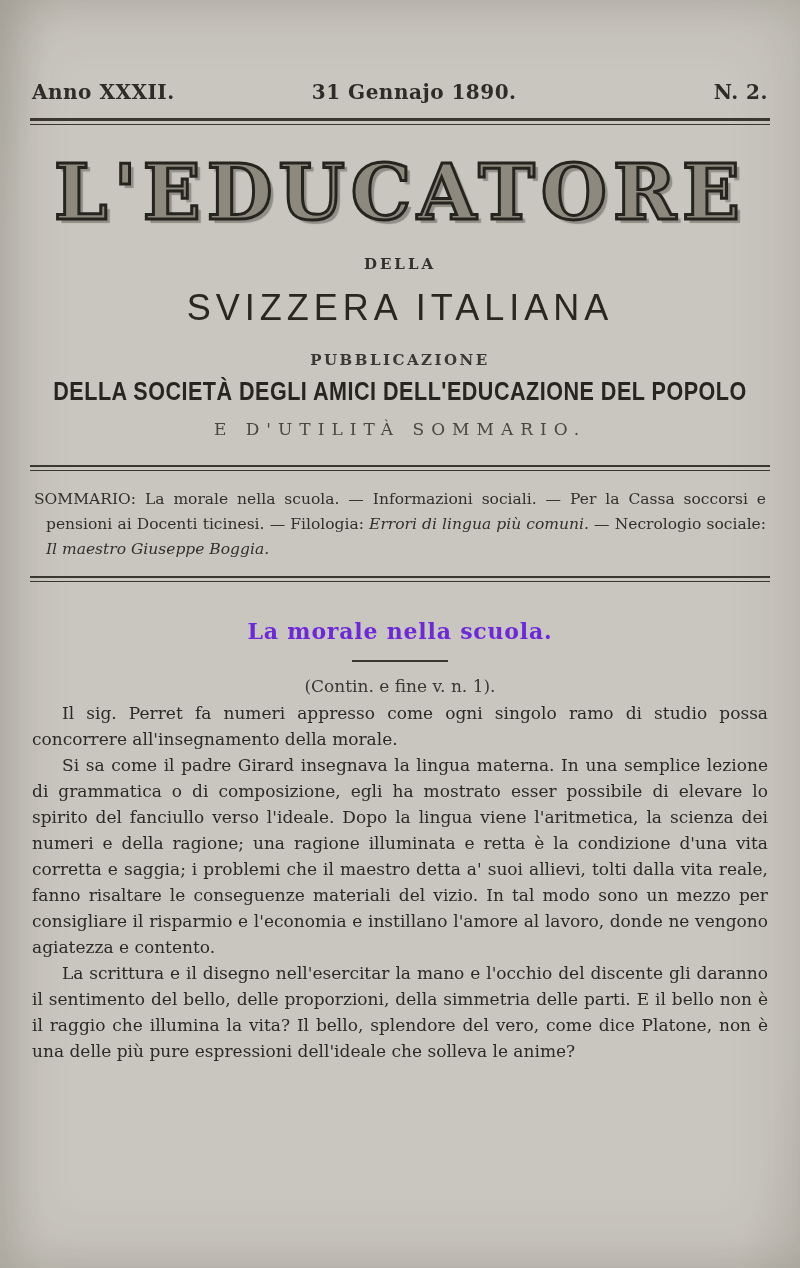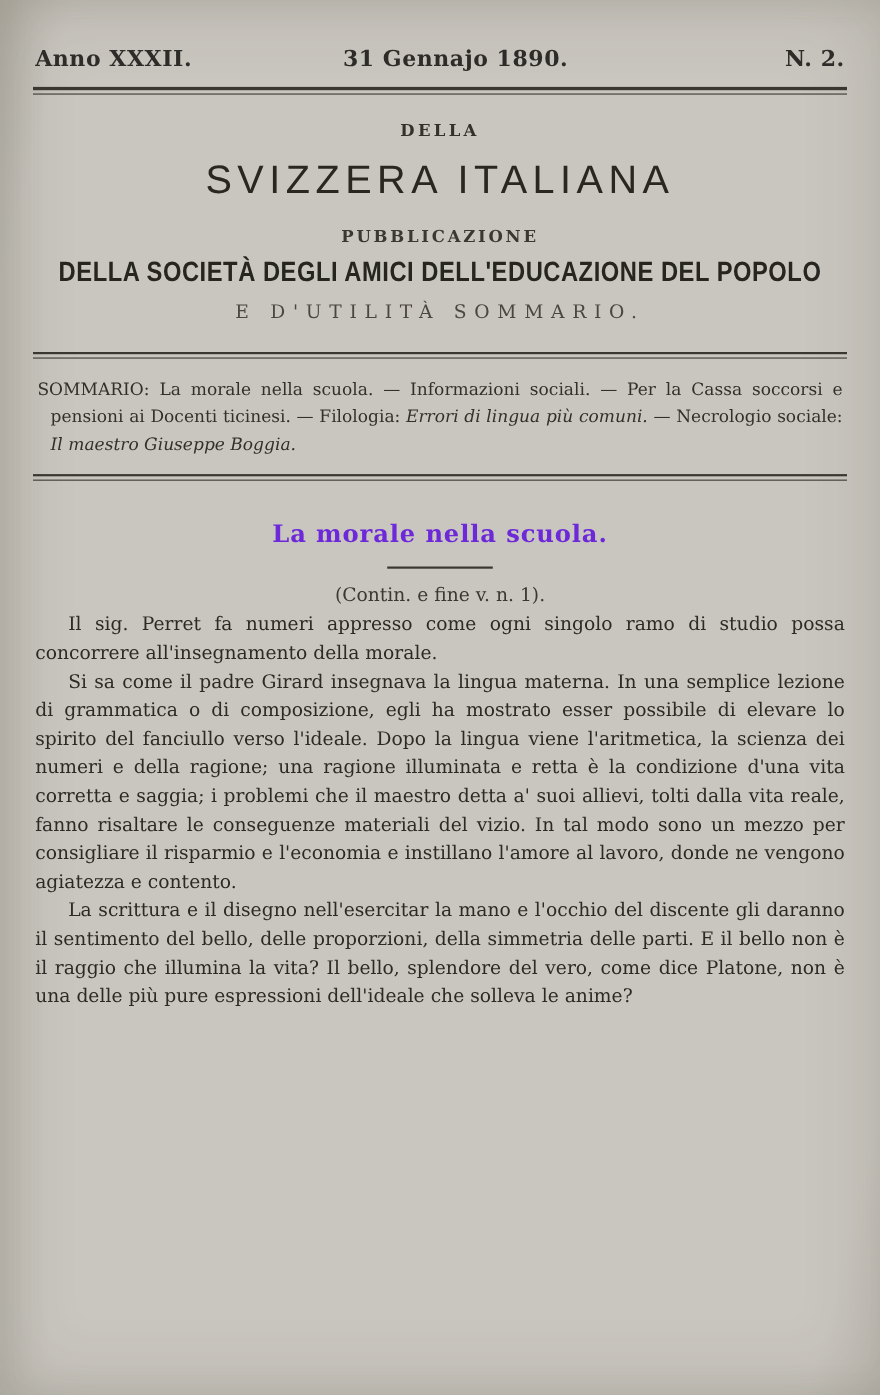--- a/index.html
+++ b/index.html
@@ -8,21 +8,21 @@
     width: 800px;
     height: 1268px;
     background: #c9c6bf;
     background-image: linear-gradient(105deg, rgba(90,85,72,0.10) 0%, rgba(0,0,0,0) 6%, rgba(0,0,0,0) 94%, rgba(90,85,72,0.08) 100%);
     box-shadow: inset 0 0 70px rgba(70,64,52,0.18), inset 18px 0 30px rgba(70,64,52,0.10);
     font-family: "DejaVu Serif", serif;
     color: #2e2c28;
     position: relative;
     overflow: hidden;
   }
-  .page { padding: 41px 30px 0 30px; }
+  .page { padding: 80px 30px 0 30px; }
 
   
   .dateline {
     display: flex;
     justify-content: space-between;
     align-items: baseline;
     font-weight: bold;
     font-size: 20px;
     letter-spacing: 0.5px;
     padding: 0 2px 14px 2px;
@@ -143,20 +143,21 @@
 
   <div class="dateline">
     <span>Anno XXXII.</span>
     <span class="center">31 Gennajo 1890.</span>
     <span>N. 2.</span>
   </div>
 
   <div class="rule-double"></div>
 
   <div class="masthead">
+    <div class="masthead-title">L'EDUCATORE</div>
     <div class="masthead-della">DELLA</div>
     <div class="masthead-region">SVIZZERA ITALIANA</div>
     <div class="masthead-publication">PUBBLICAZIONE</div>
     <div class="masthead-society">DELLA SOCIETÀ DEGLI AMICI DELL'EDUCAZIONE DEL POPOLO</div>
     <div class="masthead-utility">E D'UTILITÀ SOMMARIO.</div>
   </div>
 
   <div class="rule-double thin sommario-rule-top"></div>
 
   <div class="sommario"><span>SOMMARIO:</span><span> La morale nella scuola. — Informazioni sociali. — Per la Cassa soccorsi e pensioni ai Docenti ticinesi. — Filologia: </span><span class="italic">Errori di lingua più comuni.</span><span> — Necrologio sociale: </span><span class="italic">Il maestro Giuseppe Boggia.</span></div>

